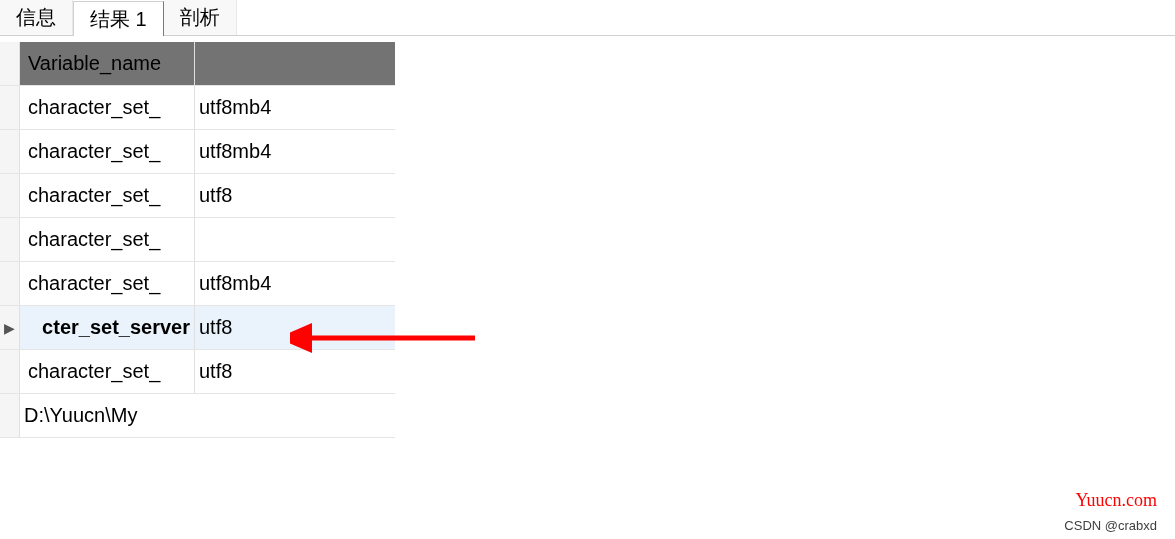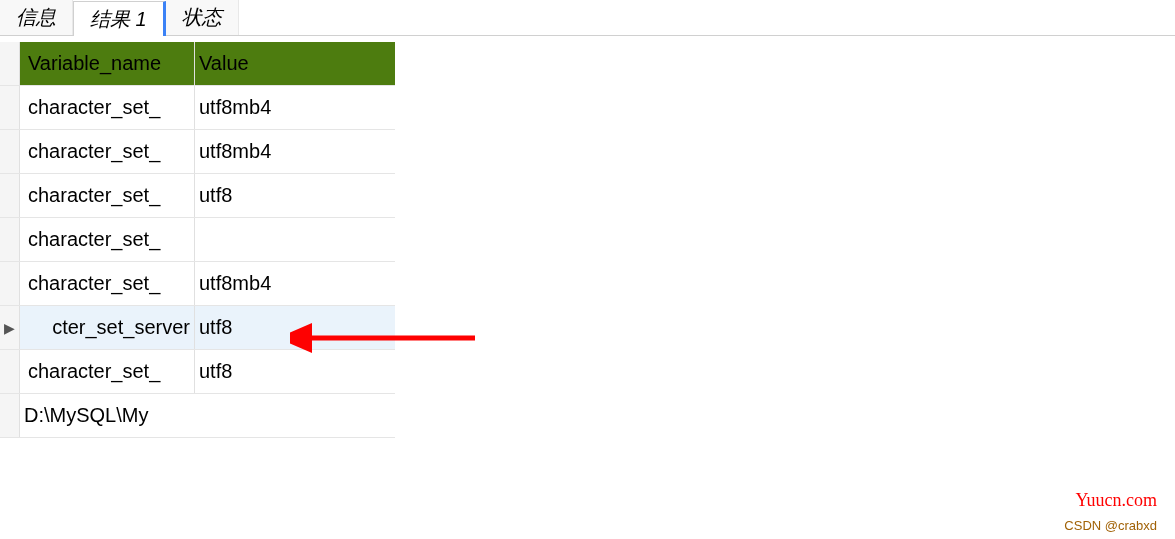--- a/index.html
+++ b/index.html
@@ -10,53 +10,52 @@
       background: #fff;
       width: 1175px;
       height: 539px;
       position: relative;
       overflow: hidden;
     }
     .tabs {
       display: flex;
       border-bottom: 1px solid #d0d0d0;
       height: 36px;
-      font-style: italic;
     }
     .tab {
       padding: 4px 16px 4px 16px;
       font-size: 20px;
       cursor: pointer;
       background: #f8f8f8;
       border-right: 1px solid #e8e8e8;
       display: flex;
       align-items: center;
     }
     .tab.active {
       background: #fff;
       border-top: 1px solid #d0d0d0;
       border-left: 1px solid #d0d0d0;
-      border-right: 3px solid #3b82f6;
+      border-right: 1px solid #3b82f6;
       position: relative;
       top: 1px;
     }
     .results {
       width: 395px;
       margin-top: 6px;
       border-collapse: collapse;
       position: relative;
     }
     .row {
       display: flex;
       height: 44px;
       border-bottom: 1px solid #e5e5e5;
       align-items: center;
     }
     .row.header {
-      background: #4d7c0f;
+      background: #737373;
     }
     .row.selected {
       background: #eaf3fb;
     }
     .gutter {
       width: 20px;
       flex: 0 0 20px;
       background: #f5f5f5;
       border-right: 1px solid #e0e0e0;
       height: 100%;
@@ -84,57 +83,57 @@
       white-space: nowrap;
       overflow: hidden;
       font-size: 20px;
       height: 100%;
       display: flex;
       align-items: center;
     }
     .row.selected .col1 {
       text-align: right;
       justify-content: flex-end;
+      font-weight: bold;
     }
     .arrow {
       position: absolute;
       left: 290px;
       top: 318px;
       pointer-events: none;
     }
     .watermark1 {
       position: absolute;
       right: 18px;
       bottom: 28px;
       color: #fe0101;
       font-family: Georgia, serif;
       font-size: 18px;
     }
     .watermark2 {
       position: absolute;
       right: 18px;
       bottom: 6px;
-      color: #a16207;
+      color: #404040;
       font-size: 13px;
     }
   </style>
 </head>
 <body>
 
 <div class="tabs">
   <div class="tab">信息</div>
   <div class="tab active">结果 1</div>
-  <div class="tab">状态</div>
+  <div class="tab">剖析</div>
 </div>
 
 <div class="results">
   <div class="row header">
     <div class="gutter"></div>
     <div class="col1">Variable_name</div>
-    <div class="col2">Value</div>
   </div>
 
   <div class="row">
     <div class="gutter"></div>
     <div class="col1">character_set_</div>
     <div class="col2">utf8mb4</div>
   </div>
   <div class="row">
     <div class="gutter"></div>
     <div class="col1">character_set_</div>
@@ -159,21 +158,21 @@
     <div class="col1">cter_set_server</div>
     <div class="col2">utf8</div>
   </div>
   <div class="row">
     <div class="gutter"></div>
     <div class="col1">character_set_</div>
     <div class="col2">utf8</div>
   </div>
   <div class="row">
     <div class="gutter"></div>
-    <div class="col2">D:\MySQL\My</div>
+    <div class="col2">D:\Yuucn\My</div>
   </div>
 </div>
 
 <svg class="arrow" width="190" height="40" viewBox="0 0 190 40">
   <defs>
     <marker id="ah" markerWidth="8" markerHeight="8" refX="2" refY="3" orient="auto">
       <polygon points="0 0, 7 3, 0 6" fill="#fe0101"></polygon>
     </marker>
   </defs>
   <line x1="185" y1="20" x2="12" y2="20" stroke-width="5" marker-end="url(#ah)" stroke="#fe0101"></line>

